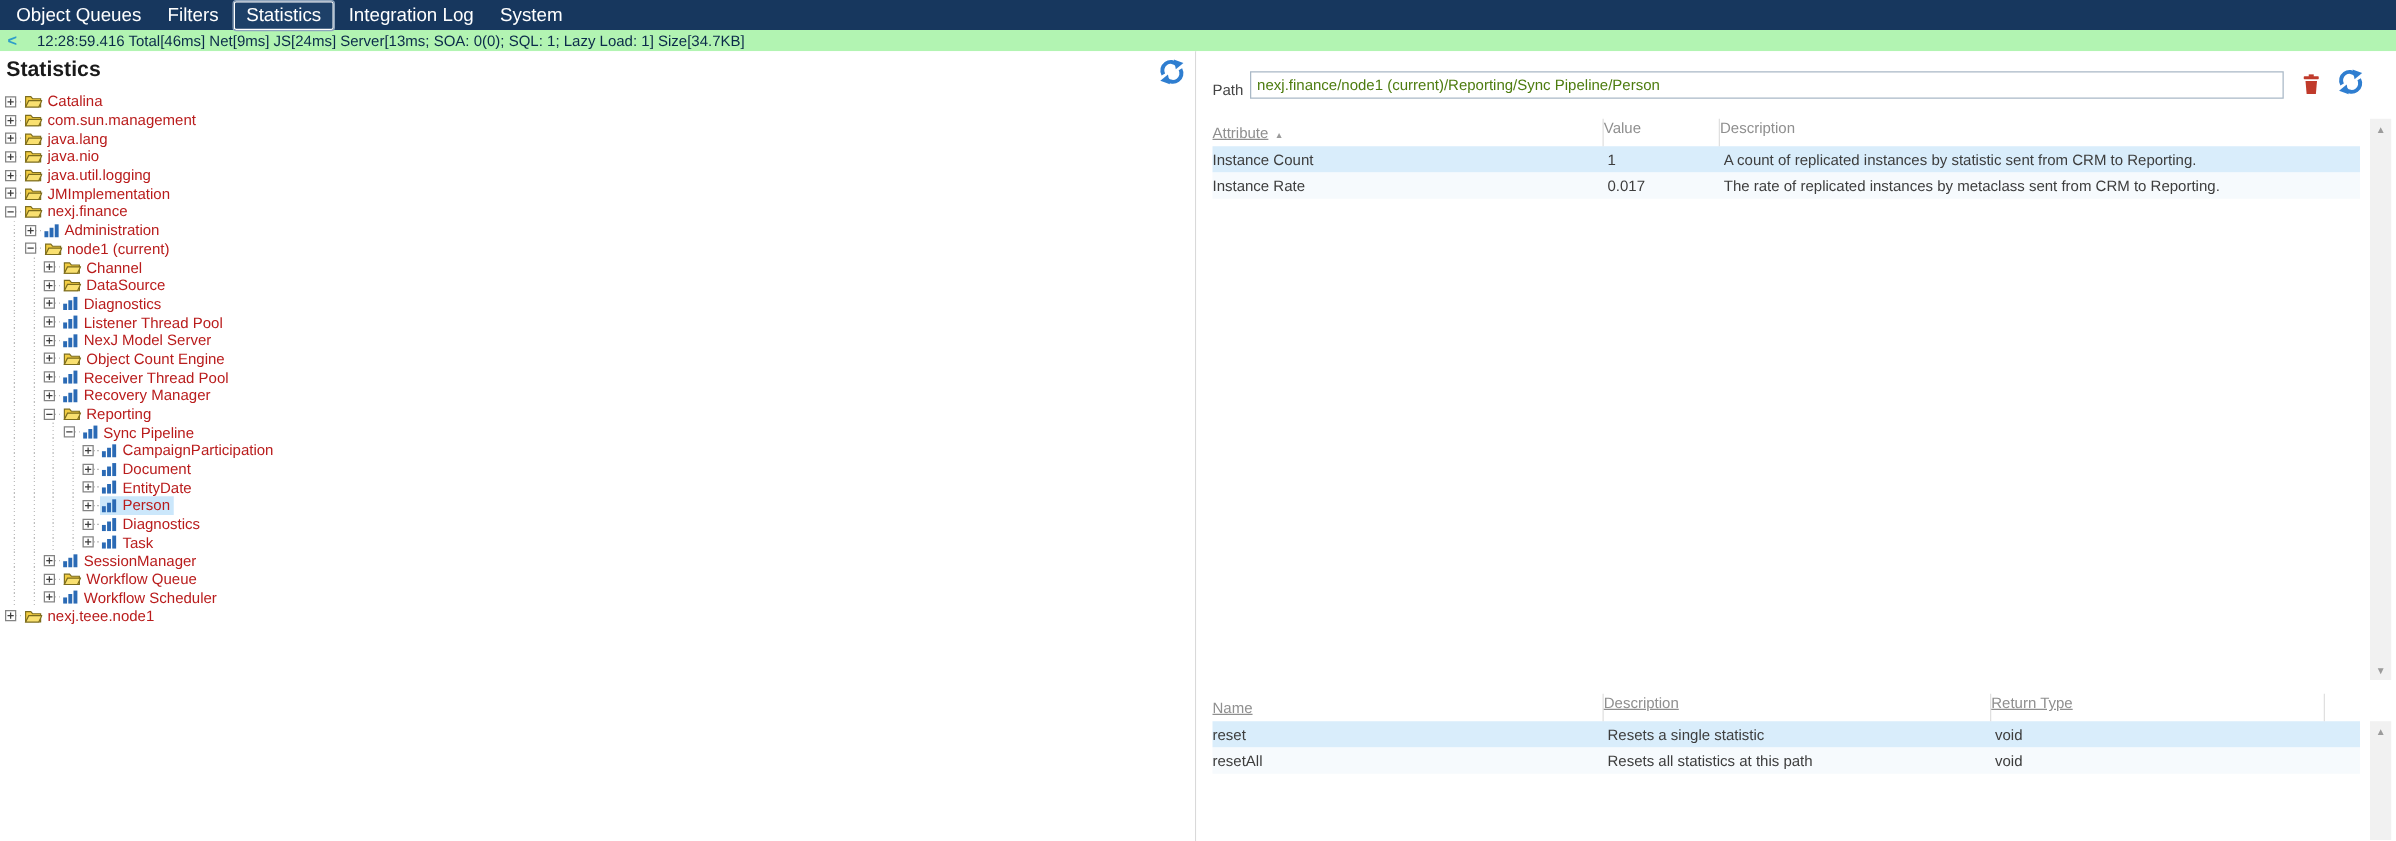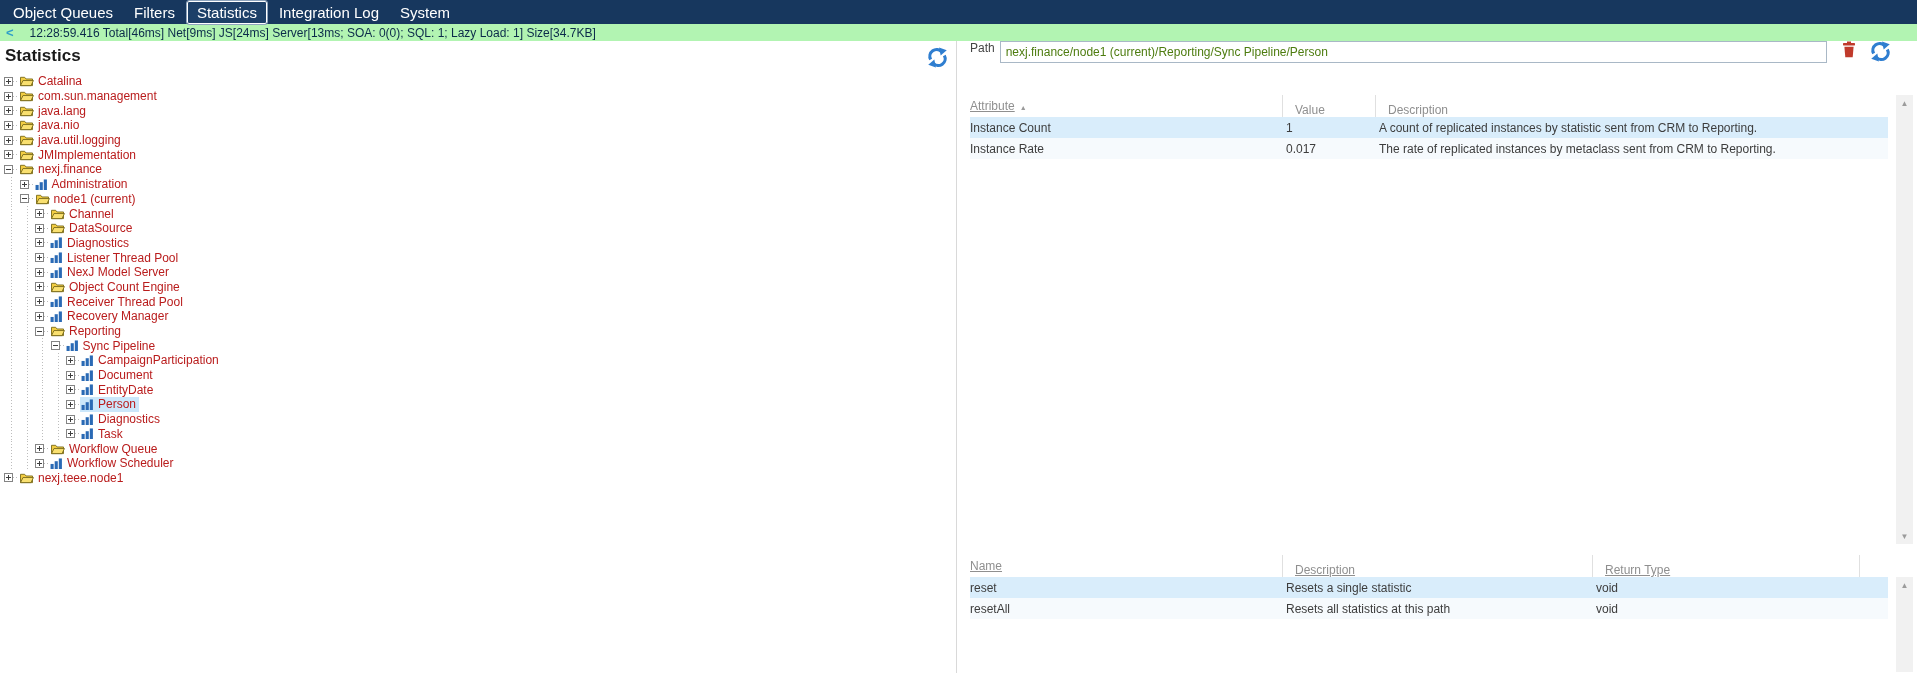--- a/index.html
+++ b/index.html
@@ -47,36 +47,36 @@
   .toggle{width:9px;height:9px;border:1px solid #848484;background:#fff;position:relative;flex:none}
   .toggle::before{content:"";position:absolute;left:1px;top:3px;width:5px;height:1px;background:#3f3f3f}
   .toggle.plus::after{content:"";position:absolute;left:3px;top:1px;width:1px;height:5px;background:#3f3f3f}
   .stub{width:5px;height:1px;flex:none;
         background-image:repeating-linear-gradient(to right,#bdbdbd 0 1px,transparent 1px 3px)}
   .node-content{display:flex;align-items:center;height:14.7px;padding:0 3px 0 1px}
   .node-content.selected{background:var(--selected-node-bg)}
   .node-icon{margin-right:4px;display:flex;flex:none}
 
   
-  .path-row{height:38px;display:flex;align-items:flex-start;padding:0 26px 0 13px}
+  .path-row{height:38px;display:flex;align-items:flex-end;padding:0 26px 0 13px}
   .path-label{font-size:12px;color:#444;margin-right:5px}
   .path-input{flex:1;height:22px;border:1px solid #a9b8c6;font-size:12px;color:#4d7c0f;padding:0 5px;font-family:Liberation Sans, sans-serif;background:#fff}
   .icon-btn{background:none;border:none;padding:0;display:flex;align-items:center;cursor:default}
   .trash-btn{margin:0 14px 0 15px}
 
   
   .attr-section{height:470px;position:relative;padding:16px 0 0 13px}
   .ops-section{height:123px;position:relative;padding:6px 0 0 13px}
   .table-wrap{width:918px}
   .grid{display:grid}
   .attr-grid{grid-template-columns:312px 93px 1fr}
   .ops-grid{grid-template-columns:312px 310px 267px 1fr}
   .header-row{height:22px;align-items:center}
   .header-cell{font-size:12px;color:var(--header-gray);white-space:nowrap;align-self:center}
-  .header-cell.line{border-left:1px solid #e0e0e0;padding-left:12px;height:100%;display:flex;align-items:flex-end}
+  .header-cell.line{border-left:1px solid #e0e0e0;padding-left:0;height:100%;display:flex;align-items:flex-start}
   .header-cell .hc-label.u{text-decoration:underline}
   .sort-arrow{font-size:7px;color:#9a9a9a;margin-left:5px}
   .data-row{height:21px;align-items:center}
   .data-row.odd{background:var(--row-highlight)}
   .data-row.even{background:var(--row-alt)}
   .cell{font-size:12px;color:#3d3d3d;white-space:nowrap;overflow:hidden}
   .cell.pad{padding-left:4px}
 
   
   .vscroll{position:absolute;width:17px;right:4px;background:#f1f1f1;display:flex;flex-direction:column;align-items:center}
@@ -519,20 +519,37 @@
           <span class="stub"></span>
           <span class="node-content">
             <span class="node-icon">
               <svg width="13" height="11" viewBox="0 0 14 12">
                 <rect x="0.5" y="6.5" width="3.4" height="5.5" fill="#2a6ab5"></rect>
                 <rect x="5" y="3.5" width="3.4" height="8.5" fill="#2a6ab5"></rect>
                 <rect x="9.5" y="0.5" width="3.4" height="11.5" fill="#2a6ab5"></rect>
               </svg>
             </span>
             <span>Task</span>
+          </span>
+        </div>
+        <div class="tree-row">
+          <span class="gap0"></span>
+          <span class="indent"></span>
+          <span class="indent"></span>
+          <span class="toggle plus"></span>
+          <span class="stub"></span>
+          <span class="node-content">
+            <span class="node-icon">
+              <svg width="13" height="11" viewBox="0 0 14 12">
+                <rect x="0.5" y="6.5" width="3.4" height="5.5" fill="#2a6ab5"></rect>
+                <rect x="5" y="3.5" width="3.4" height="8.5" fill="#2a6ab5"></rect>
+                <rect x="9.5" y="0.5" width="3.4" height="11.5" fill="#2a6ab5"></rect>
+              </svg>
+            </span>
+            <span>SessionManager</span>
           </span>
         </div>
         <div class="tree-row">
           <span class="gap0"></span>
           <span class="indent"></span>
           <span class="indent"></span>
           <span class="toggle plus"></span>
           <span class="stub"></span>
           <span class="node-content">
             <span class="node-icon">

